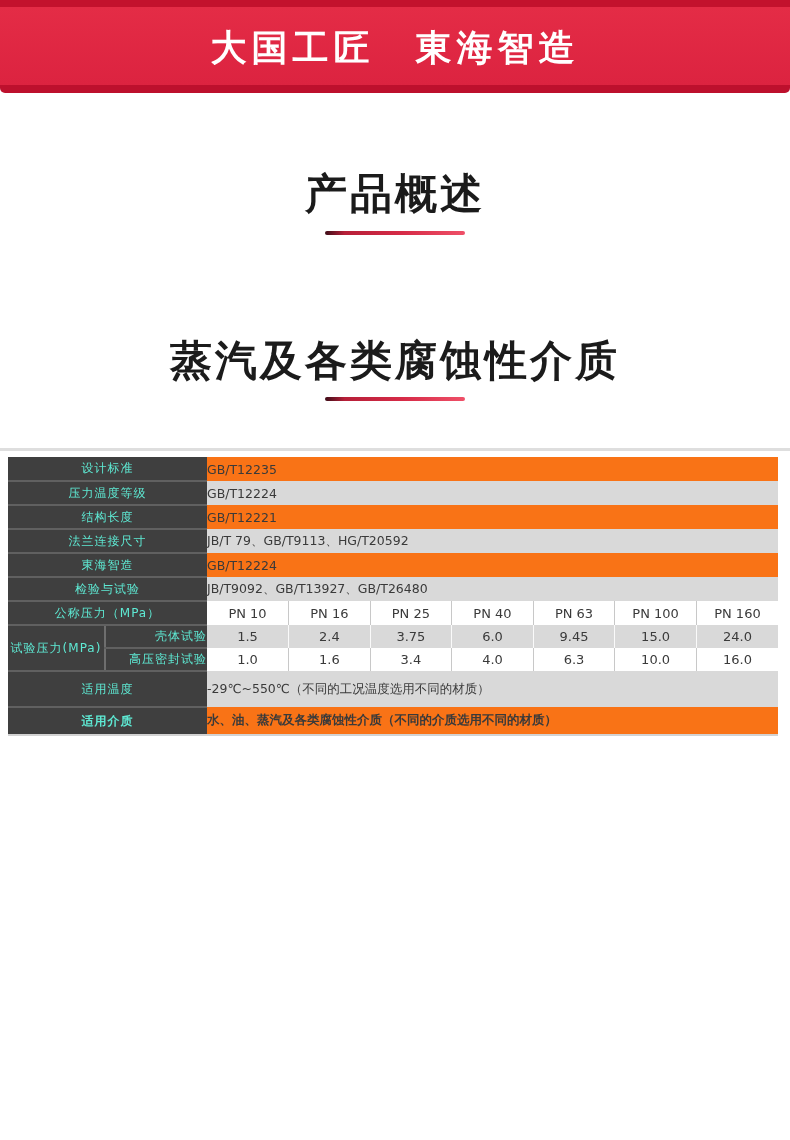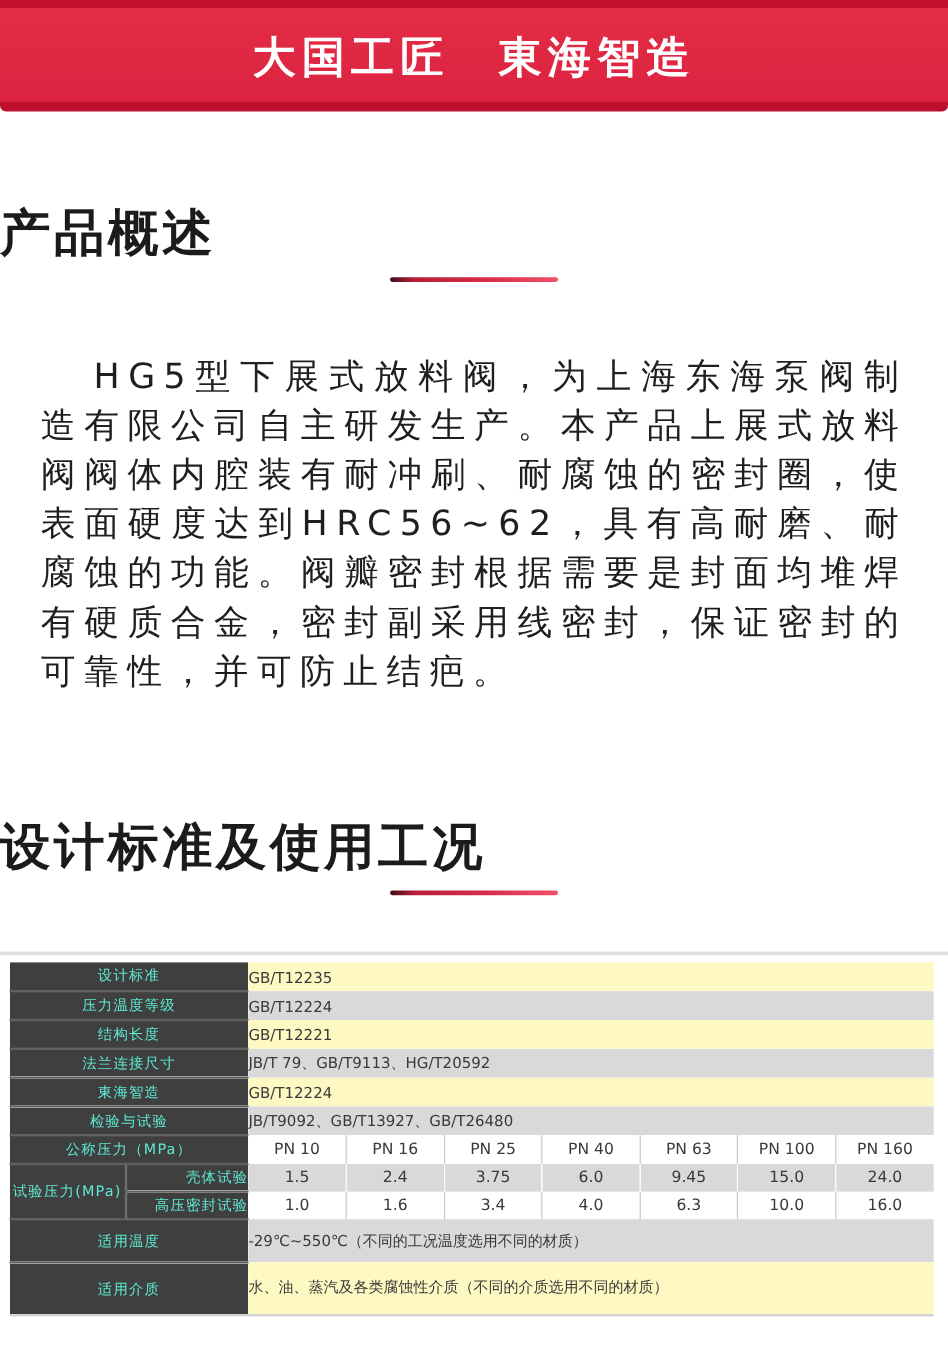--- a/index.html
+++ b/index.html
@@ -13,21 +13,21 @@
     border-radius:0 0 5px 5px;
     display:flex; align-items:center; justify-content:center;
   }
   .banner-title {
     color:#ffffff; font-size:36px; font-weight:bold; letter-spacing:5px;
     padding-top:4px; white-space:nowrap;
   }
 
   
   .sec-title {
-    font-size:42px; font-weight:bold; color:#1b1b1b;
+    text-align:center; font-size:42px; font-weight:bold; color:#1b1b1b;
     letter-spacing:3px; line-height:1;
   }
   .sec-title.first { margin-top:80px; }
   .sec-title.second { margin-top:105px; }
   .underline {
     width:140px; height:4px; margin:0 auto;
     background:linear-gradient(90deg,#3d0d18 0%,#b61f38 14%,#d62b47 55%,#ef5068 100%);
     border-radius:2px;
   }
   .underline.u1 { margin-top:16px; }
@@ -44,50 +44,49 @@
   .table-topline { margin-top:47px; height:3px; width:790px; background:#dedede; }
   table.specs {
     border-collapse:collapse; table-layout:fixed;
     width:770px; margin:6px 0 0 8px;
     font-size:12px; color:#3a3a3a;
   }
   table.specs td { padding:0; overflow:hidden; white-space:nowrap; }
   tr.h1 { height:24px; }
   tr.h2 { height:23px; }
   tr.h3 { height:36px; }
-  tr.h4 { height:44px; }
+  tr.h4 { height:28px;font-weight:bold; }
   td.dk {
     background:#3f3f3f; color:#5eead4; text-align:center;
     font-size:12px; letter-spacing:1px;
     border-bottom:2px solid #606060;
   }
   td.dk.sub { border-left:2px solid #6e6e6e; text-align:right; padding-left:14px; }
   tr:last-child td.dk { border-bottom:none; }
-  td.val { padding-left:24px; background:#fef9c3; font-size:12.5px; }
+  td.val { padding-left:24px; background:#f97316; font-size:12.5px; }
   td.num { text-align:center; background:#ffffff; font-size:13px;margin-top:38px; }
   td.num + td.num { border-left:1px solid #c8c8c8; }
   tr.stripe td.val, tr.stripe td.num { background:#d9d9d9; }
   tr.stripe td.num + td.num { border-left-color:#fafafa; }
   table.specs { border-bottom:2px solid #d2d2d2; }
 </style>
 </head>
 <body>
 
 <header class="banner">
   <div class="banner-title">大国工匠　東海智造</div>
 </header>
 
 <section>
   <h2 class="sec-title first">产品概述</h2>
   <div class="underline u1"></div>
-  <p class="desc">HG5型下展式放料阀，为上海东海泵阀制造有限公司自主研发生产。本产品上展式放料阀阀体内腔装有耐冲刷、耐腐蚀的密封圈，使表面硬度达到HRC56~62，具有高耐磨、耐腐蚀的功能。阀瓣密封根据需要是封面均堆焊有硬质合金，密封副采用线密封，保证密封的可靠性，并可防止结疤。</p>
 </section>
 
 <section>
-  <h2 class="sec-title second">设计标准及使用工况</h2>
+  <h2 class="sec-title second">蒸汽及各类腐蚀性介质</h2>
   <div class="underline u2"></div>
 
   <div class="table-topline"></div>
 
   <table class="specs">
     <colgroup>
       <col style="width:97px">
         <col style="width:102px">
       <col>
         <col>

